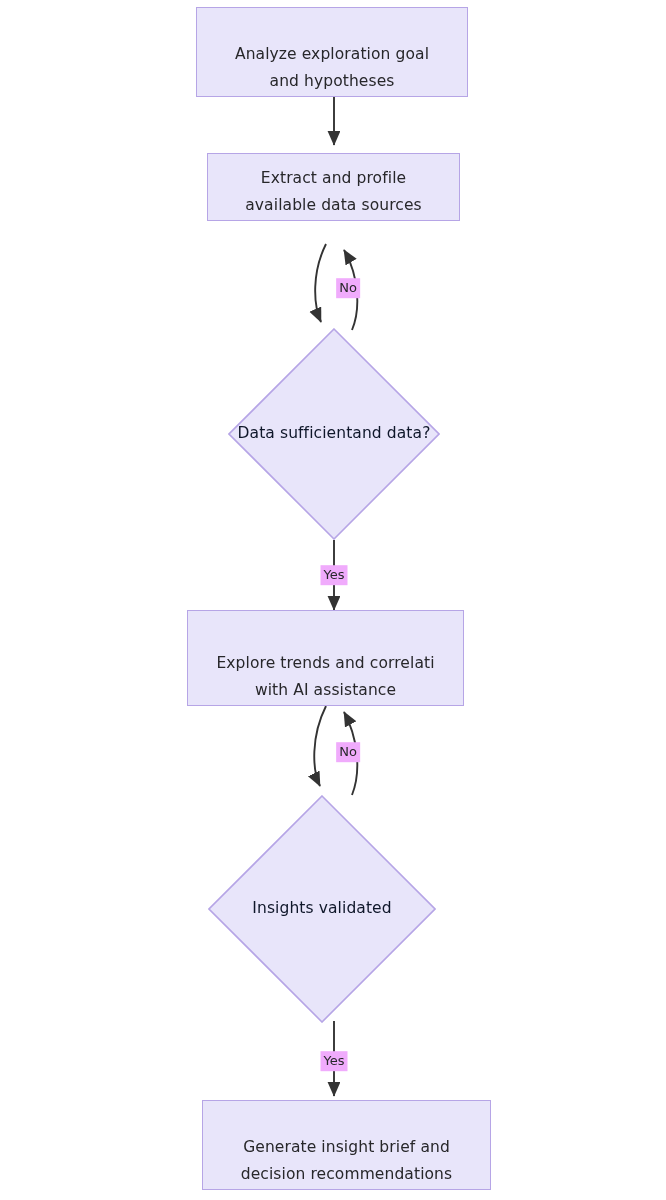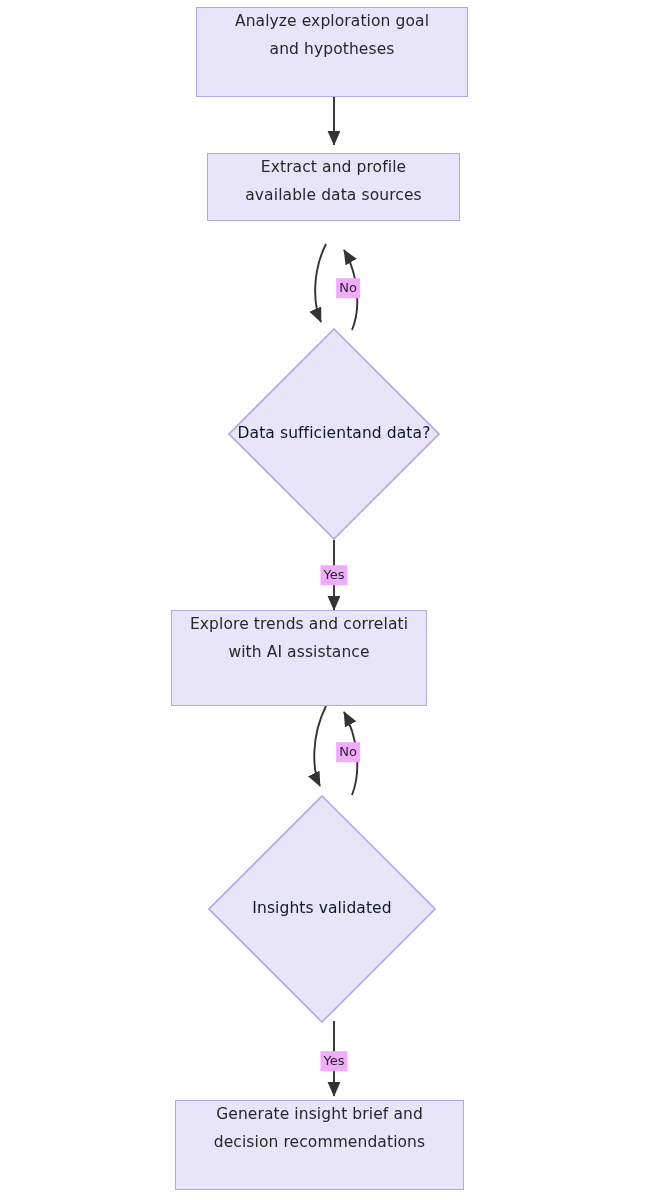--- a/index.html
+++ b/index.html
@@ -33,21 +33,21 @@
     pointer-events: none;
   }
 
   
   .node-process {
     position: absolute;
     box-sizing: border-box;
     background: #e8e5fa;
     border: 1.6px solid #b6a5e6;
     display: flex;
-    align-items: flex-start;
+    align-items: flex-end;
     justify-content: center;
     overflow: hidden;
   }
   .node-process .node-text {
     text-align: center;
     color: #27272a;
     font-size: 15.5px;
     line-height: 1.78;
     white-space: pre;
     letter-spacing: 0.1px;
@@ -131,34 +131,34 @@
   </div>
 
   <div class="node-decision" style="left:228px; top:328px; width:212px; height:212px;">
     <svg class="diamond-shape" viewBox="0 0 212 212" preserveAspectRatio="none" xmlns="http://www.w3.org/2000/svg">
       <polygon points="106,1 211,106 106,211 1,106" fill="#e8e5fa" stroke="#b6a5e6" stroke-width="1.6"></polygon>
     </svg>
     <div class="node-text"><span>Data sufficient</span>
 <span>and data?</span></div>
   </div>
 
-  <div class="node-process" style="left:171px; top:610px; width:256px; height:96px;">
+  <div class="node-process" style="left:187px; top:610px; width:277px; height:96px;">
     <div class="node-text"><span>Explore trends and correlati</span>
 <span>with AI assistance</span></div>
   </div>
 
   <div class="node-decision" style="left:208px; top:795px; width:228px; height:228px;">
     <svg class="diamond-shape" viewBox="0 0 228 228" preserveAspectRatio="none" xmlns="http://www.w3.org/2000/svg">
       <polygon points="114,1 227,114 114,227 1,114" fill="#e8e5fa" stroke="#b6a5e6" stroke-width="1.6"></polygon>
     </svg>
     <div class="node-text"><span>Insights validated</span>
 </div>
   </div>
 
-  <div class="node-process" style="left:175px; top:1100px; width:289px; height:90px;">
+  <div class="node-process" style="left:202px; top:1100px; width:289px; height:90px;">
     <div class="node-text"><span>Generate insight brief and</span>
 <span>decision recommendations</span></div>
   </div>
 
   <div class="edge-label" style="left:348px; top:288px;">No</div>
 
   <div class="edge-label" style="left:334px; top:575px;">Yes</div>
 
   <div class="edge-label" style="left:348px; top:752px;">No</div>
 

